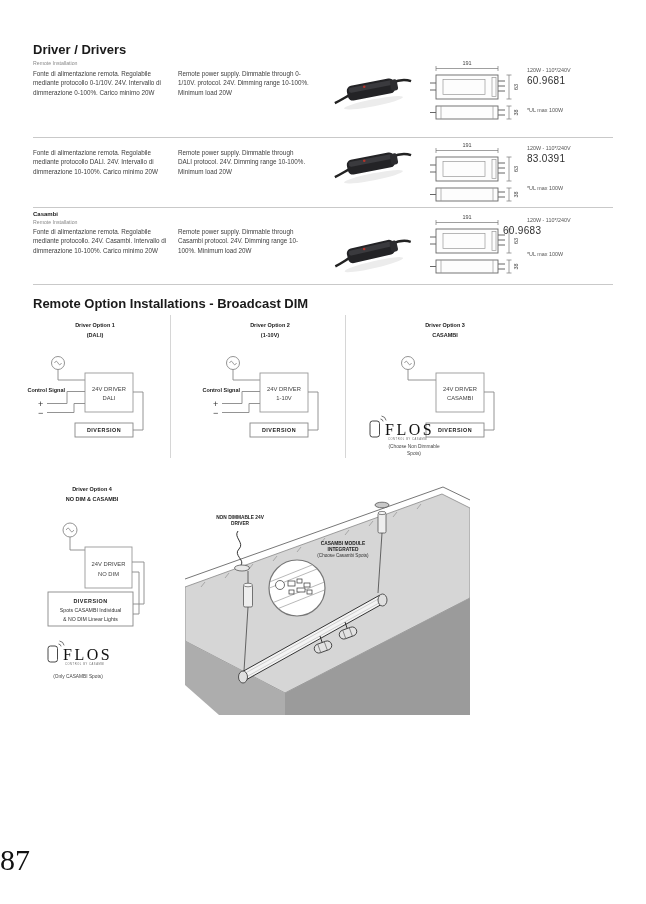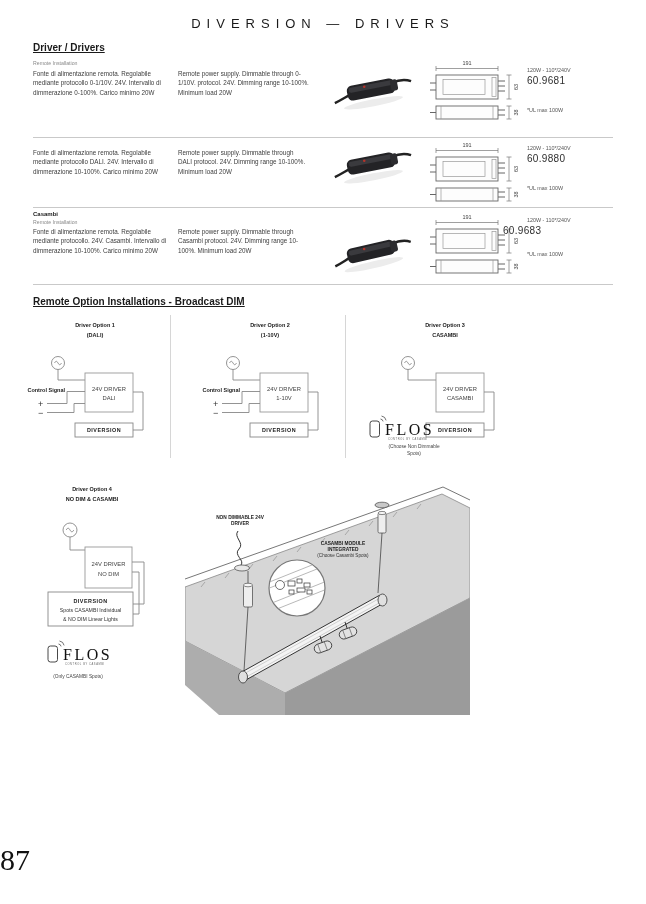--- a/index.html
+++ b/index.html
@@ -1,20 +1,20 @@
 <!DOCTYPE html>
 <html><head>
 <meta charset="utf-8">
 <style>
   html,body{margin:0;padding:0;background:#fff;}
   .page{position:relative;width:646px;height:904px;background:#fff;overflow:hidden;
         font-family:"Liberation Sans",sans-serif;color:#222;}
   .abs{position:absolute;}
   .title{left:0;right:0;top:16px;text-align:center;font-size:13px;letter-spacing:6px;color:#1a1a1a;}
-  .h-sec{font-size:10px;font-weight:bold;color:#1a1a1a;text-decoration:underline;}
+  .h-sec{font-size:13px;font-weight:bold;color:#1a1a1a;}
   .lbl-install{font-size:5.2px;color:#8a8a8a;}
   .lbl-tag{font-size:6px;font-weight:bold;color:#1a1a1a;}
   .desc{font-size:6.3px;line-height:1.5;color:#3c3c3c;}
   .pow{font-size:5.4px;color:#555;}
   .code{font-size:10px;color:#2e2e2e;letter-spacing:.3px;}
   .note{font-size:5.4px;color:#555;}
   .sep{height:1px;background:#c9c9c9;left:33px;width:580px;}
   .vdiv{width:1px;background:#d6d6d6;}
   .pageno{left:0;right:0;top:843px;text-align:left;font-family:"Liberation Serif",serif;
           font-size:30px;color:#111;}
@@ -29,21 +29,20 @@
   .t-note{font-family:"Liberation Sans",sans-serif;font-size:4.8px;fill:#444;}
   .t-note2{font-family:"Liberation Sans",sans-serif;font-size:5.2px;fill:#333;}
   .t-iso-b{font-family:"Liberation Sans",sans-serif;font-size:4.8px;font-weight:bold;fill:#1a1a1a;}
   .t-iso{font-family:"Liberation Sans",sans-serif;font-size:4.6px;fill:#333;}
 </style>
 </head>
 <body>
 
 <div class="page">
 
-  <div class="abs title">DIVERSION — DRIVERS</div>
   <div class="abs h-sec" style="left:33px;top:42px">Driver / Drivers</div>
 
   <div>
     <div class="abs lbl-install" style="left:33px;top:60px">Remote Installation</div>
     <div class="abs desc" style="left:33px;top:69px;width:140px">Fonte di alimentazione remota. Regolabile mediante protocollo 0-1/10V. 24V. Intervallo di dimmerazione 0-100%. Carico minimo 20W</div>
     <div class="abs desc" style="left:178px;top:69px;width:131px">Remote power supply. Dimmable through 0-1/10V. protocol. 24V. Dimming range 10-100%. Minimum load 20W</div>
 
     <svg class="abs" style="left:325px;top:66px" width="92" height="46" viewBox="0 0 92 46">
       <g transform="rotate(-11 46 24)">
         <ellipse cx="46" cy="37" rx="30" ry="3.5" fill="#ececec"></ellipse>
@@ -158,21 +157,21 @@
       </g>
       <g stroke="#777" stroke-width="0.7">
         <line x1="81" y1="48" x2="81" y2="61"></line>
           <line x1="78.5" y1="48" x2="83.5" y2="48"></line>
           <line x1="78.5" y1="61" x2="83.5" y2="61"></line>
       </g>
       <text x="88" y="56.5" transform="rotate(-90 88 54.5)" class="t-dim" text-anchor="middle">38</text>
     </svg>
 
     <div class="abs pow" style="left:527px;top:145px">120W - 110*/240V</div>
-    <div class="abs code" style="left:527px;top:153px">60.9880</div>
+    <div class="abs code" style="left:527px;top:153px">83.0391</div>
     <div class="abs note" style="left:527px;top:185px">*UL max 100W</div>
   </div>
   <div class="abs sep" style="top:207px"></div>
 
   <div>
     <div class="abs lbl-tag" style="left:33px;top:211px">Casambi</div>
     <div class="abs lbl-install" style="left:33px;top:219px">Remote Installation</div>
     <div class="abs desc" style="left:33px;top:227px;width:145px">Fonte di alimentazione remota. Regolabile mediante protocollo. 24V. Casambi. Intervallo di dimmerazione 10-100%. Carico minimo 20W</div>
     <div class="abs desc" style="left:178px;top:227px;width:131px">Remote power supply. Dimmable through Casambi protocol. 24V. Dimming range 10-100%. Minimum load 20W</div>
 

